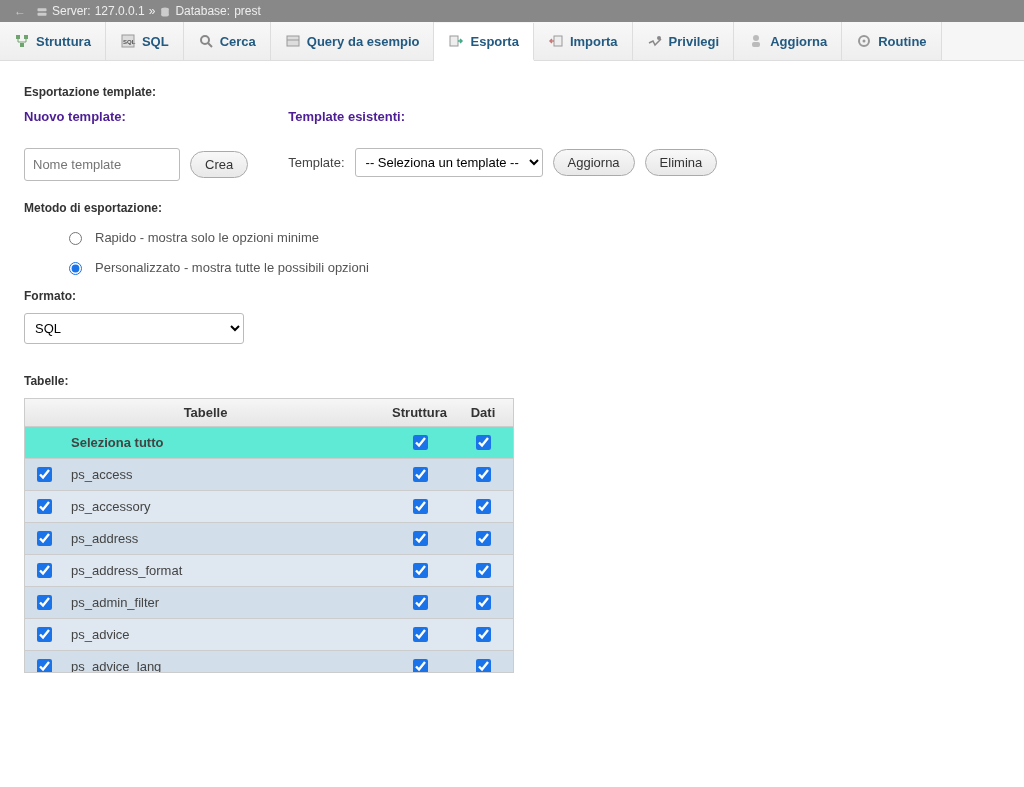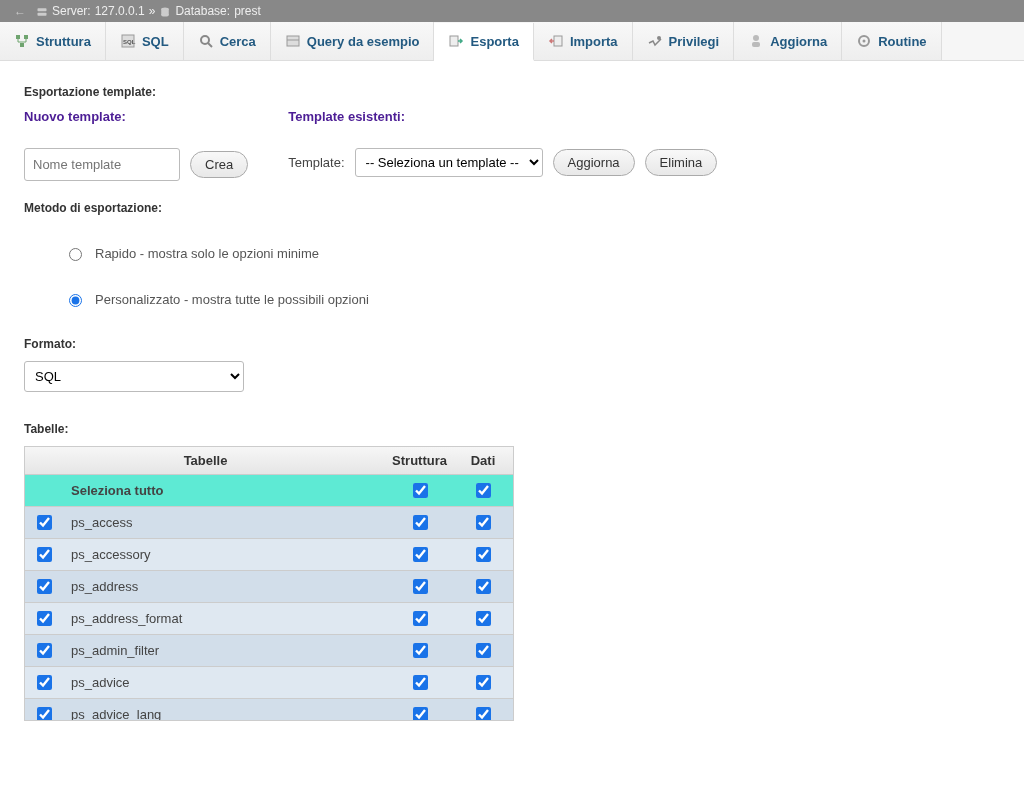--- a/index.html
+++ b/index.html
@@ -83,21 +83,21 @@
     padding: 5px 14px;
     border: 1px solid #aaa;
     border-radius: 14px;
     background: linear-gradient(#f8f8f8,#e8e8e8);
     cursor: pointer;
     font-size: 13px;
     color:#333;
   }
   .inline-group { display:flex; align-items:center; gap:10px; }
   .radio-group { margin-left: 40px; }
-  .radio-row { display:flex; align-items:center; gap:10px; margin: 30px 0; color:#555;}
+  .radio-row { display:flex; align-items:center; gap:10px; margin: 14px 0; color:#555;}
   .format-select { width: 220px; padding:6px; }
   .table-wrap {
     width: 490px;
     border: 1px solid #ccc;
     height: 275px;
     overflow-y: scroll;
     margin-top: 6px;
   }
   table { width: 100%; border-collapse: collapse; font-size: 13px; }
   th {

